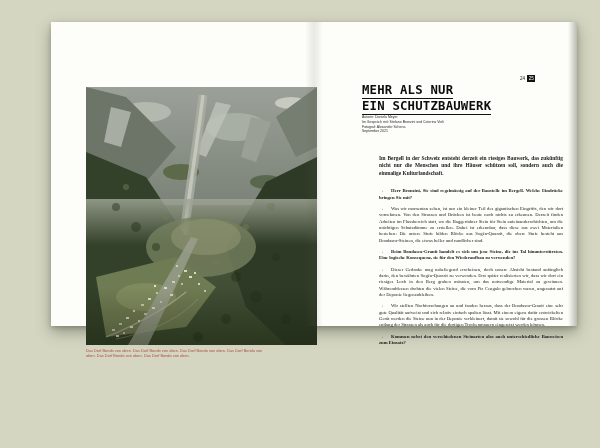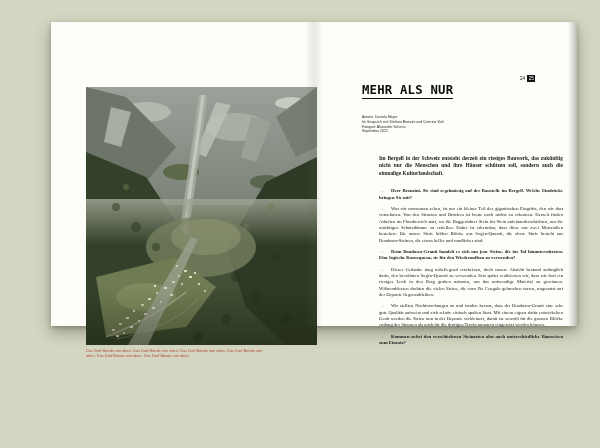--- a/index.html
+++ b/index.html
@@ -168,20 +168,21 @@
   </div>
   <div class="photo-caption">Das Dorf Bondo von oben. Das Dorf Bondo von oben. Das Dorf Bondo von oben. Das Dorf Bondo von oben. Das Dorf Bondo von oben. Das Dorf Bondo von oben.</div>
 
   <div class="pagenum">
     <span>24</span>
     <span class="boxed">25</span>
   </div>
 
   <div class="headline">
     <span>MEHR ALS NUR</span><br>
+    <span>EIN SCHUTZBAUWERK</span>
   </div>
 
   <div class="credits">
     <div>Autorin: Daniela Meyer</div>
     <div>Im Gespräch mit: Stefano Bronzini und Caterina Vieli</div>
     <div>Fotograf: Alexander Schena</div>
     <div>September 2021</div>
   </div>
 
   <div class="bodytext">

